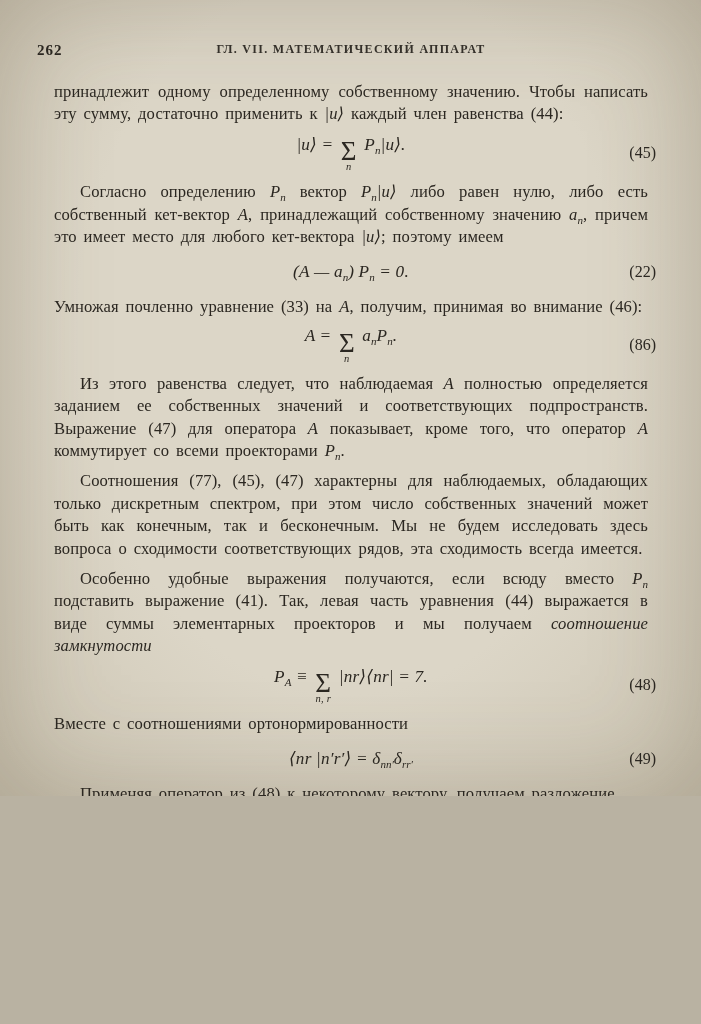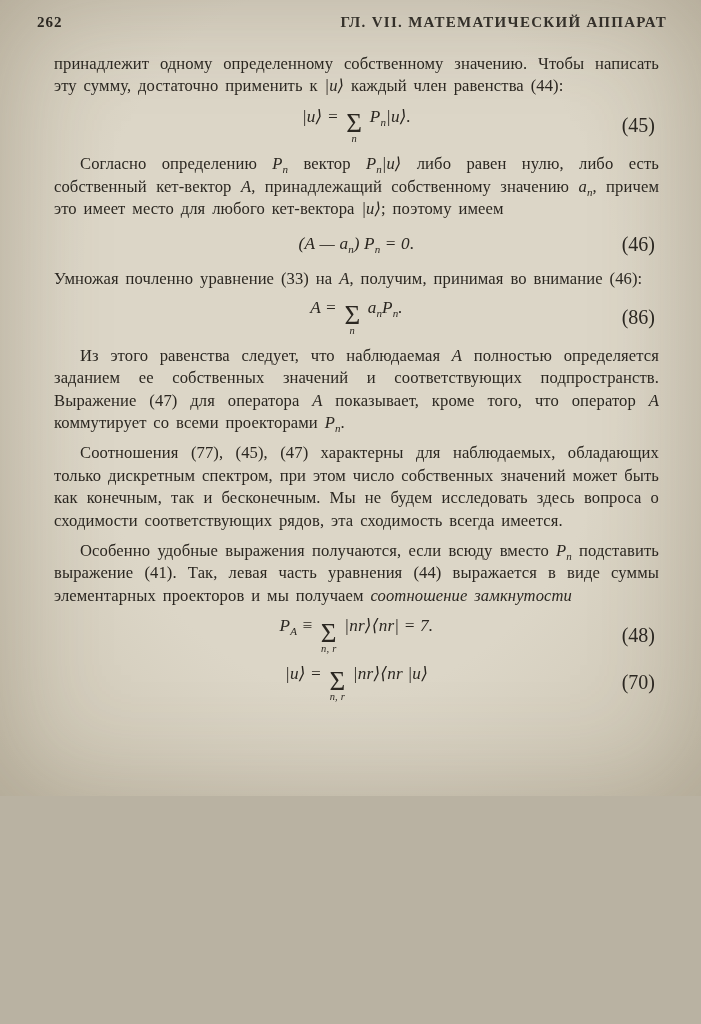--- a/index.html
+++ b/index.html
@@ -5,35 +5,36 @@
   html,body { margin:0; padding:0; }
   body {
     width:701px; height:1024px;
     background:#b9b2a2;
     font-family:"Liberation Serif","DejaVu Serif","DejaVu Sans",serif;
   }
   .page {
     position:relative;
     width:701px; height:796px;
     box-sizing:border-box;
-    padding:14px 34px 0 46px;
+    padding:14px 45px 0 46px;
     background:radial-gradient(ellipse at 50% 42%, #dcd6c7 55%, #cdc6b4 95%);
     box-shadow:inset 0 0 110px rgba(92,80,58,0.28);
     color:#2b2721;
     overflow:hidden;
   }
   .header { position:relative; height:20px; margin-bottom:19px; }
   .pnum {
     position:absolute; left:-9px; top:0;
     font-weight:700; font-size:15px; letter-spacing:1px;
   }
   .htitle {
-    display:block; text-align:right;
-    font-weight:700; font-size:15px; letter-spacing:1.3px;
+    display:block; text-align:center;
+    font-weight:700; font-size:12px; letter-spacing:1.3px;
     color:#34302a;
+    margin-top:28px;
   }
   .para {
     margin:8px;
     text-align:justify;
     font-size:16.6px;
     line-height:22.4px;
     word-spacing:2.6px;
     letter-spacing:0.1px;
   }
   .para.indent { text-indent:26px; }
@@ -45,22 +46,22 @@
     margin:7px 0 9px;
     min-height:30px;
   }
   .eq-body {
     font-style:italic;
     font-size:17.2px;
     letter-spacing:0.2px;
     white-space:nowrap;
   }
   .eq-num {
-    position:absolute; right:12px; top:50%; transform:translateY(-50%);
-    font-style:normal; font-size:20px;
+    position:absolute; right:0; top:50%; transform:translateY(-50%);
+    font-style:normal; font-size:16px;
   }
   .sum {
     display:inline-flex; flex-direction:column; align-items:center;
     vertical-align:-0.62em; line-height:1; margin:0 3px;
   }
   .sigma { font-size:27px; line-height:24px; font-style:normal; }
   .under { font-size:10.5px; line-height:10px; font-style:italic; margin-top:-1px; }
 </style>
 </head>
 <body>
@@ -81,21 +82,21 @@
             <span class="sigma">Σ</span>
             <span class="under">n</span>
           </span><span> P</span><sub>n</sub><span>|u⟩.</span></span>
       <span class="eq-num">(45)</span>
     </div>
 
     <p class="para indent"><span>Согласно определению </span><span class="it">P</span><sub>n</sub><span> вектор </span><span class="it">P</span><sub>n</sub><span class="it">|u⟩</span><span> либо равен нулю, либо есть собственный кет-вектор </span><span class="it">A</span><span>, принадлежащий собственному значению </span><span class="it">a</span><sub>n</sub><span>, причем это имеет место для любого кет-вектора </span><span class="it">|u⟩</span><span>; поэтому имеем</span></p>
 
     <div class="eq">
       <span class="eq-body"><span>(A — a</span><sub>n</sub><span>) P</span><sub>n</sub><span> = 0.</span></span>
-      <span class="eq-num">(46)</span>
+      <span class="eq-num">(22)</span>
     </div>
 
     <p class="para"><span>Умножая почленно уравнение (33) на </span><span class="it">A</span><span>, получим, принимая во внимание (46):</span></p>
 
     <div class="eq">
       <span class="eq-body"><span>A = </span><span class="sum">
             <span class="sigma">Σ</span>
             <span class="under">n</span>
           </span><span> a</span><sub>n</sub><span>P</span><sub>n</sub><span>.</span></span>
       <span class="eq-num">(86)</span>
@@ -108,23 +109,29 @@
     <p class="para indent"><span>Особенно удобные выражения получаются, если всюду вместо </span><span class="it">P</span><sub>n</sub><span> подставить выражение (41). Так, левая часть уравнения (44) выражается в виде суммы элементарных проекторов и мы получаем </span><span class="it">соотношение замкнутости</span></p>
 
     <div class="eq">
       <span class="eq-body"><span>P</span><sub>A</sub><span> ≡ </span><span class="sum">
             <span class="sigma">Σ</span>
             <span class="under">n, r</span>
           </span><span> |nr⟩⟨nr| = 7.</span></span>
       <span class="eq-num">(48)</span>
     </div>
 
+    <p class="para"><span>Вместе с соотношениями ортонормированности</span></p>
+
+    <div class="eq">
+      <span class="eq-body"><span>⟨nr |n′r′⟩ = δ</span><sub>nn′</sub><span>δ</span><sub>rr′</sub></span>
+      <span class="eq-num">(49)</span>
+    </div>
 
 
-
+    <p class="para indent"><span>Применяя оператор из (48) к некоторому вектору, получаем разложение</span></p>
 
     <div class="eq">
       <span class="eq-body"><span>|u⟩ = </span><span class="sum">
             <span class="sigma">Σ</span>
             <span class="under">n, r</span>
           </span><span> |nr⟩⟨nr |u⟩</span></span>
       <span class="eq-num">(70)</span>
     </div>
 
 

